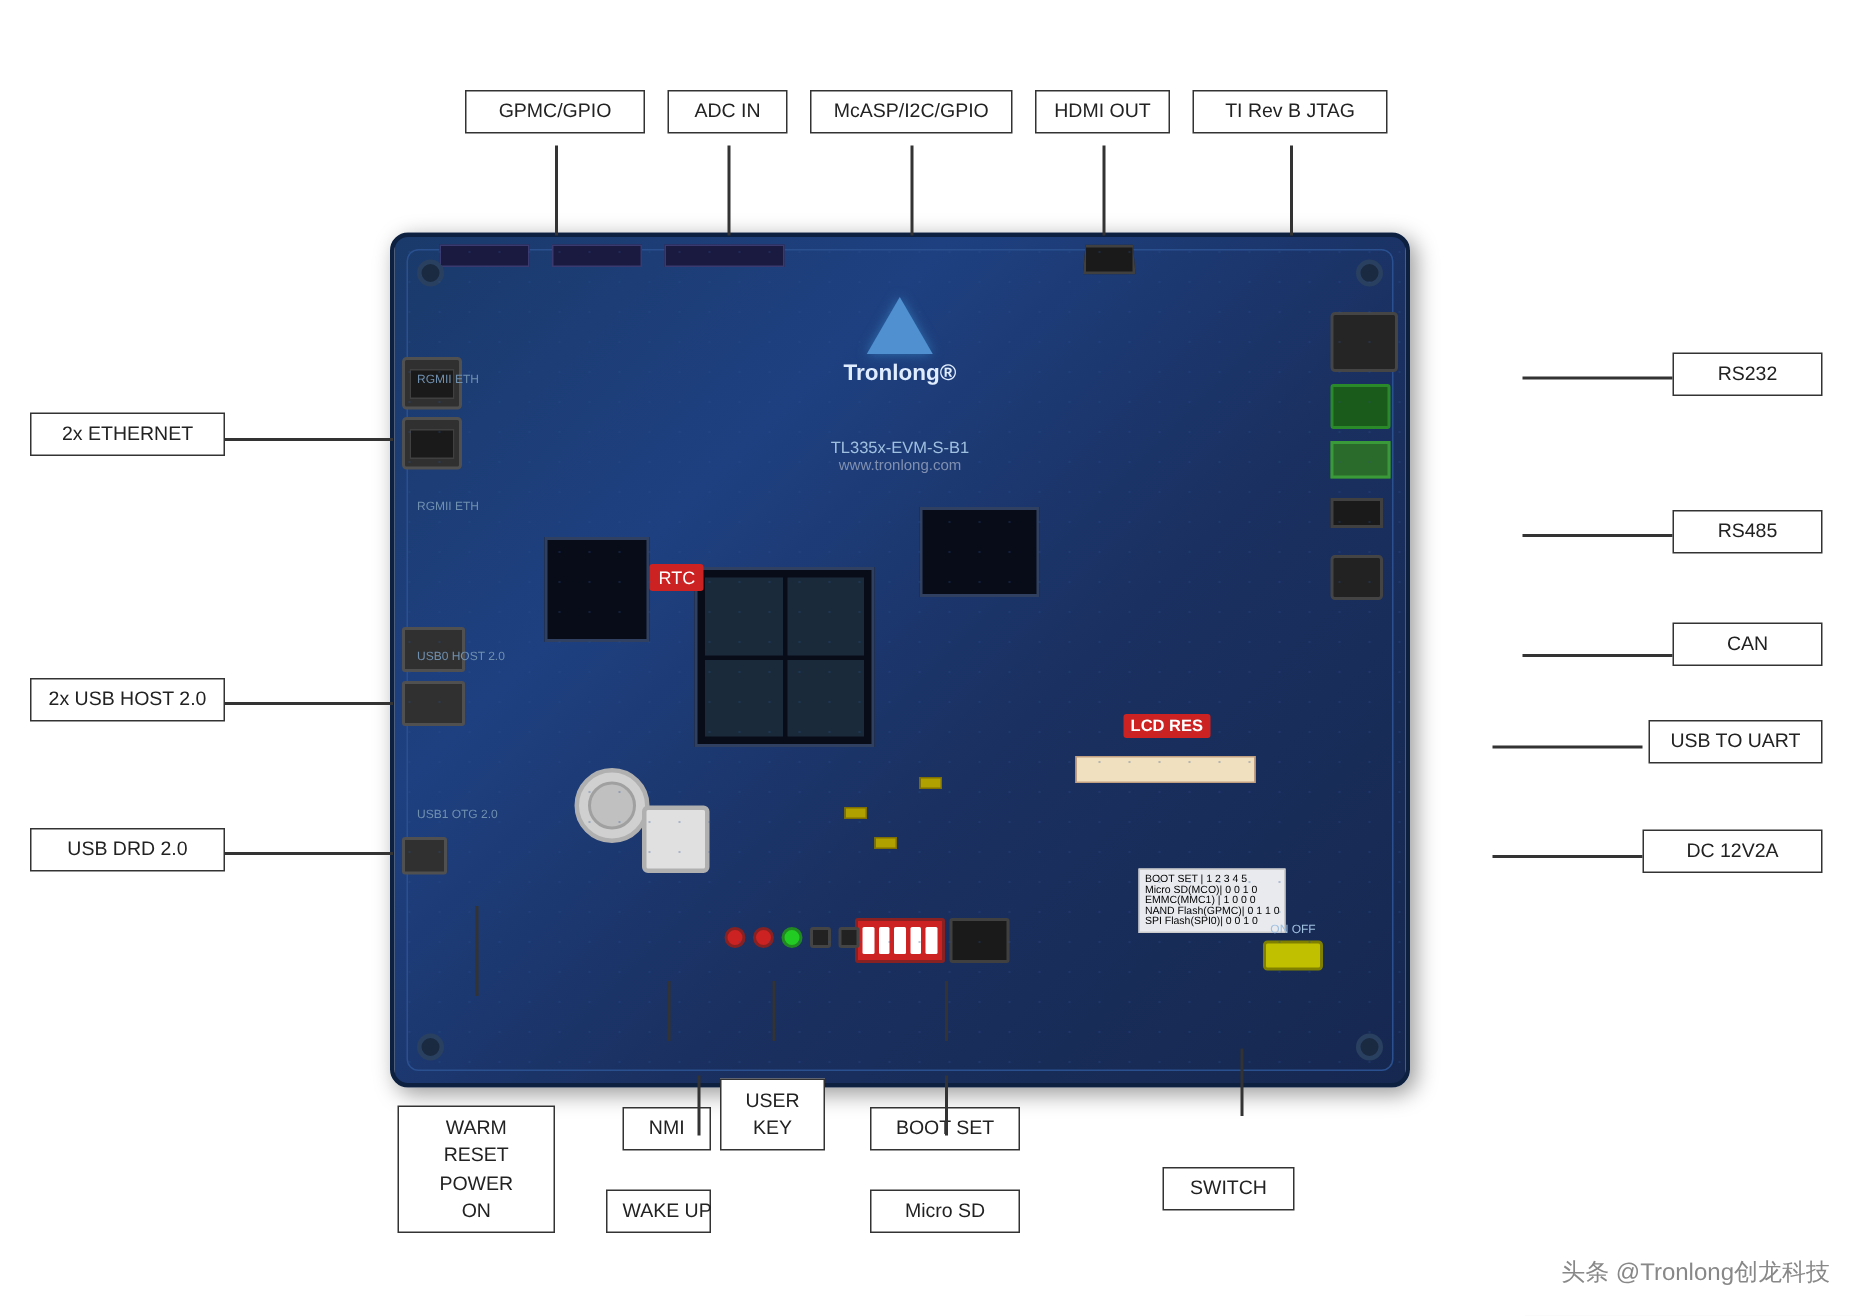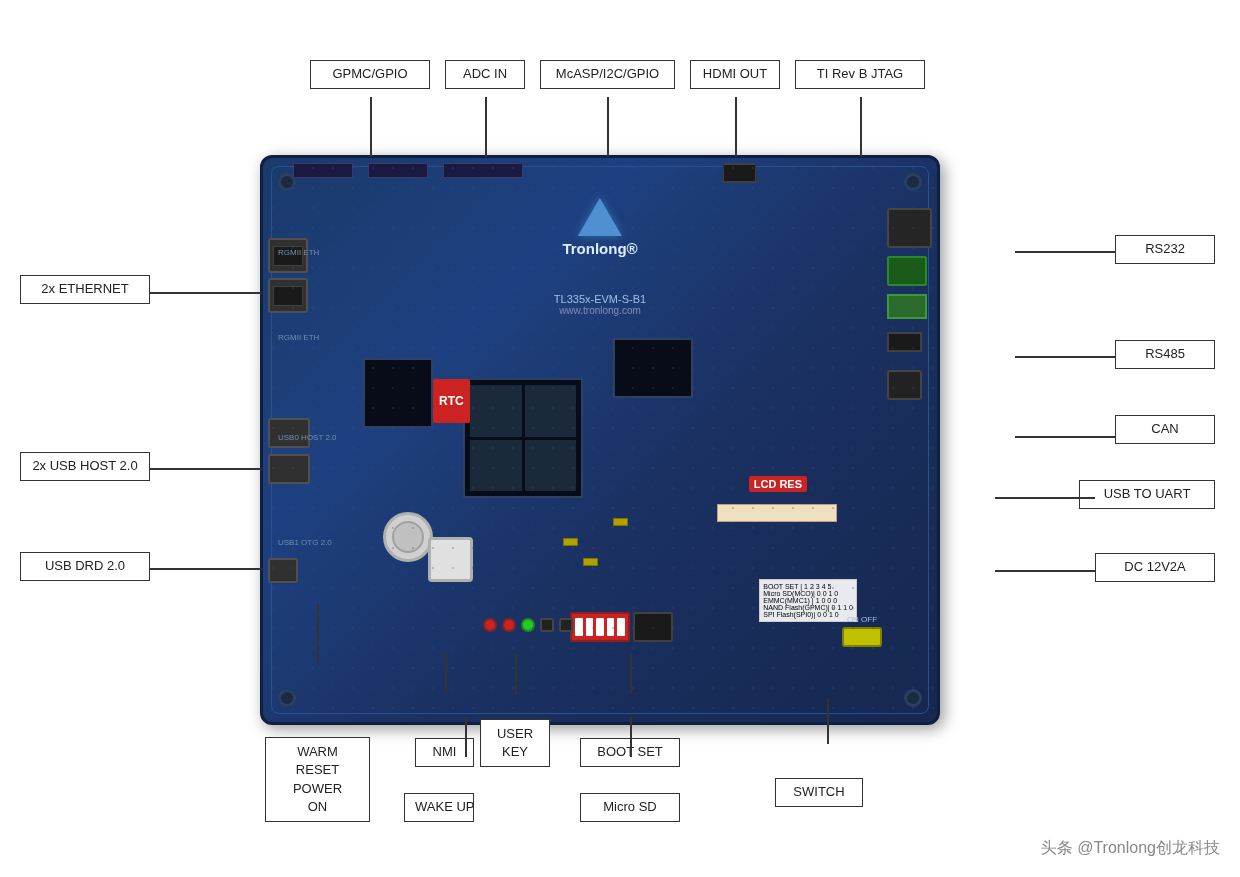--- a/index.html
+++ b/index.html
@@ -168,27 +168,27 @@
       width: 50px;
       height: 50px;
       background: #d0d0d0;
       border-radius: 50%;
       border: 3px solid #b0b0b0;
     }
 
     
     .rtc-label {
       position: absolute;
-      bottom: 299px;
+      bottom: 328px;
       left: 170px;
       background: #cc2222;
       color: white;
       font-size: 12px;
-      font-weight: bold;
-      padding: 15px 6px;
+      font-weight: normal;
+      padding: 2px 6px;
       border-radius: 2px;
     }
 
     
     .lcd-res-label {
       position: absolute;
       bottom: 230px;
       right: 130px;
       background: #cc2222;
       color: white;
@@ -453,21 +453,21 @@
   <div class="label-box" style="top:340px;right:25px;width:100px;">
     <span>RS485</span>
   </div>
   <div class="connector-line line-h" style="top:356px;right:125px;width:100px;"></div>
 
   <div class="label-box" style="top:415px;right:25px;width:100px;">
     <span>CAN</span>
   </div>
   <div class="connector-line line-h" style="top:436px;right:125px;width:100px;"></div>
 
-  <div class="label-box" style="top:480px;right:25px;width:136px;">
+  <div class="label-box" style="top:480px;right:25px;width:116px;">
     <span>USB TO UART</span>
   </div>
   <div class="connector-line line-h" style="top:497px;right:145px;width:100px;"></div>
 
   <div class="label-box" style="top:553px;right:25px;width:120px;">
     <span>DC 12V2A</span>
   </div>
   <div class="connector-line line-h" style="top:570px;right:145px;width:100px;"></div>
 
   <div class="label-box" style="bottom:55px;left:265px;width:105px;line-height:1.4;">

